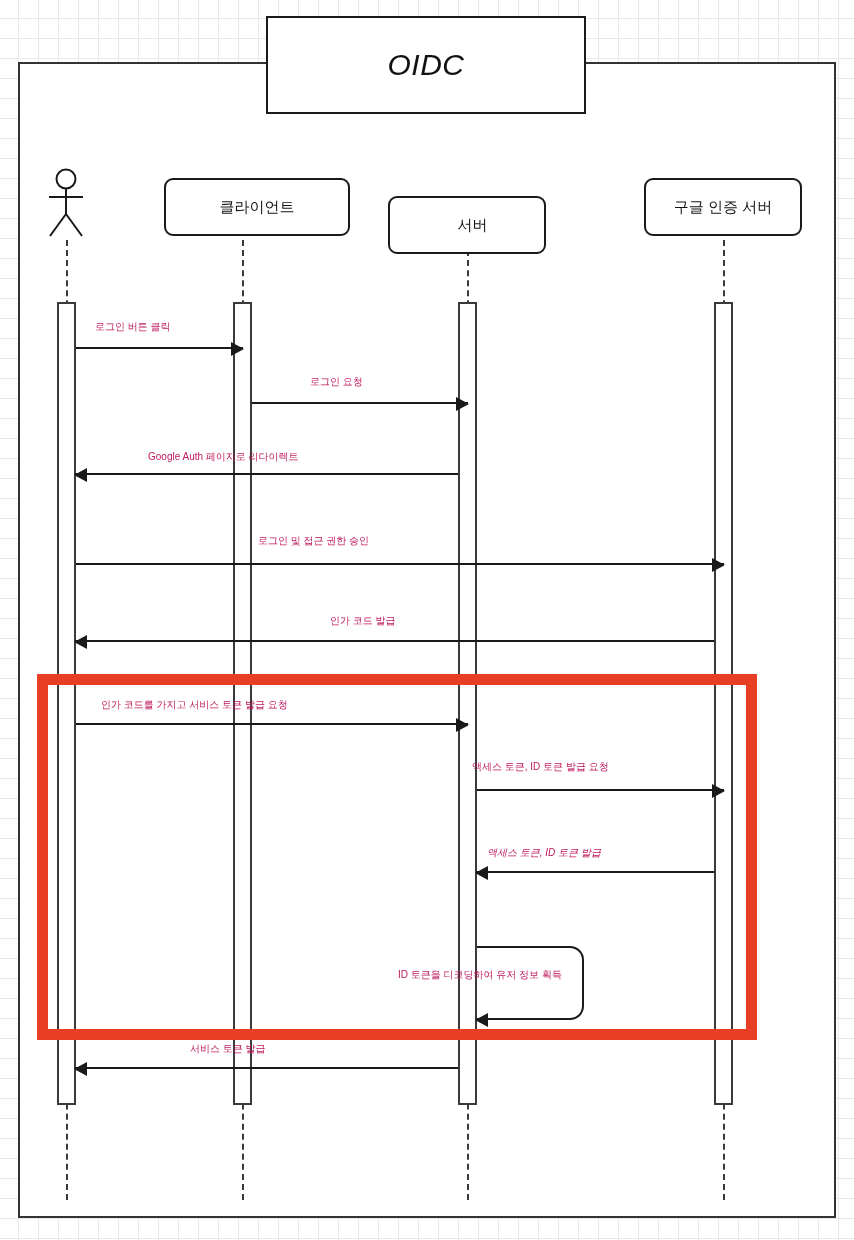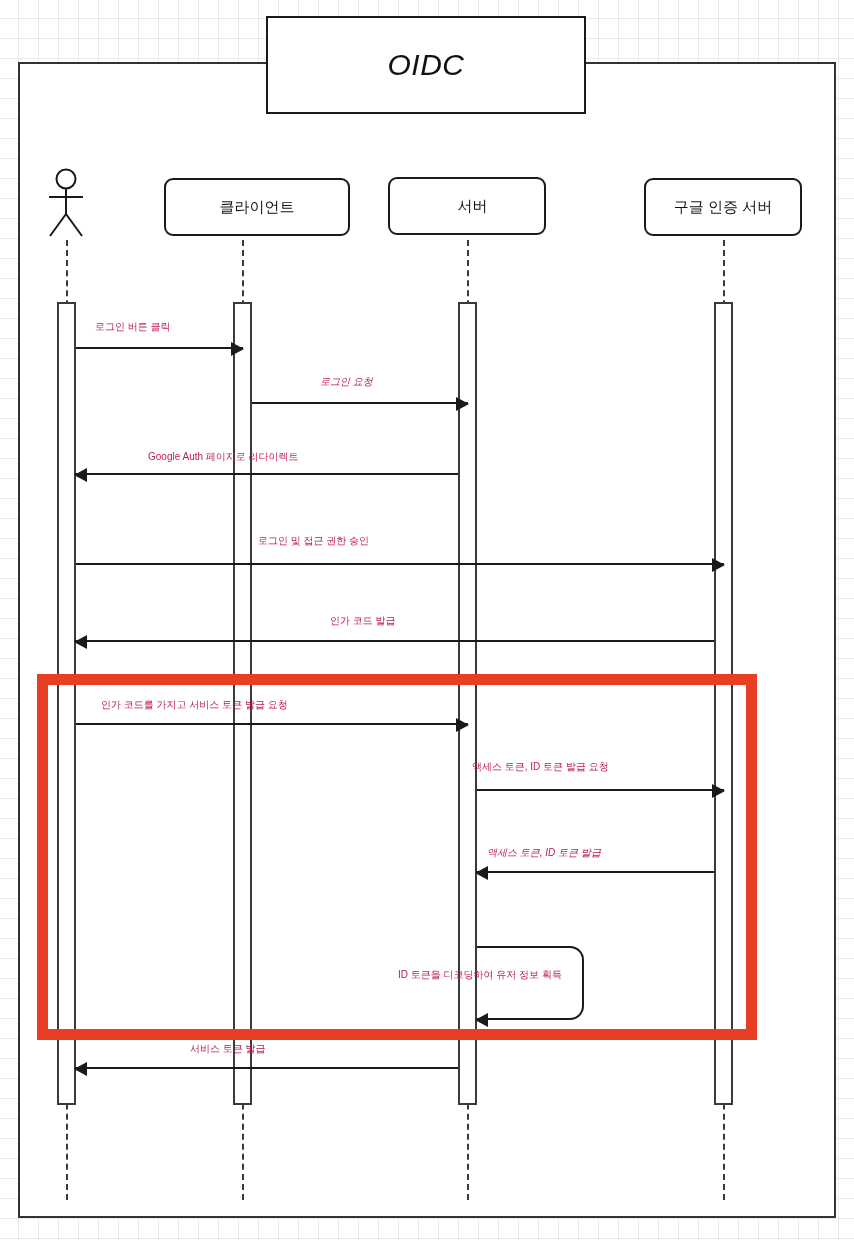--- a/index.html
+++ b/index.html
@@ -192,21 +192,21 @@
     <line x1="7" y1="29" x2="41" y2="29" stroke="#1a1a1a" stroke-width="2"></line>
     <line x1="24" y1="46" x2="8" y2="68" stroke="#1a1a1a" stroke-width="2"></line>
     <line x1="24" y1="46" x2="40" y2="68" stroke="#1a1a1a" stroke-width="2"></line>
   </svg>
 </div>
 
 <div class="participant-box" style="left:164px; top:178px; width:186px; height:58px;">
   <span>클라이언트</span>
 </div>
 
-<div class="participant-box" style="left:388px; top:177px; width:158px; height:58px;padding-left:11px;">
+<div class="participant-box" style="left:388px; top:196px; width:158px; height:58px;padding-left:11px;">
   <span>서버</span>
 </div>
 
 <div class="participant-box" style="left:644px; top:178px; width:158px; height:58px;">
   <span>구글 인증 서버</span>
 </div>
 
 <div class="lifeline" style="left:66px;  top:240px; height:960px;"></div>
 <div class="lifeline" style="left:242px; top:240px; height:960px;"></div>
 <div class="lifeline" style="left:467px; top:240px; height:960px;"></div>
@@ -218,21 +218,21 @@
 <div class="activation" style="left:714px; top:302px; height:803px;"></div>
 
 <div class="msg to-right" style="left:76px; top:347px; width:167px;">
   <span class="arrow-head"></span>
 </div>
 <div class="msg-label" style="left:95px; top:320px;">로그인 버튼 클릭</div>
 
 <div class="msg to-right" style="left:252px; top:402px; width:216px;">
   <span class="arrow-head"></span>
 </div>
-<div class="msg-label" style="left:320px; top:375px;font-style:italic;">로그인 요청</div>
+<div class="msg-label" style="left:310px; top:375px;">로그인 요청</div>
 
 <div class="msg to-left" style="left:75px; top:473px; width:383px;">
   <span class="arrow-head"></span>
 </div>
 <div class="msg-label" style="left:148px; top:450px;">Google Auth 페이지로 리다이렉트</div>
 
 <div class="msg to-right" style="left:76px; top:563px; width:648px;">
   <span class="arrow-head"></span>
 </div>
 <div class="msg-label" style="left:258px; top:534px;">로그인 및 접근 권한 승인</div>

